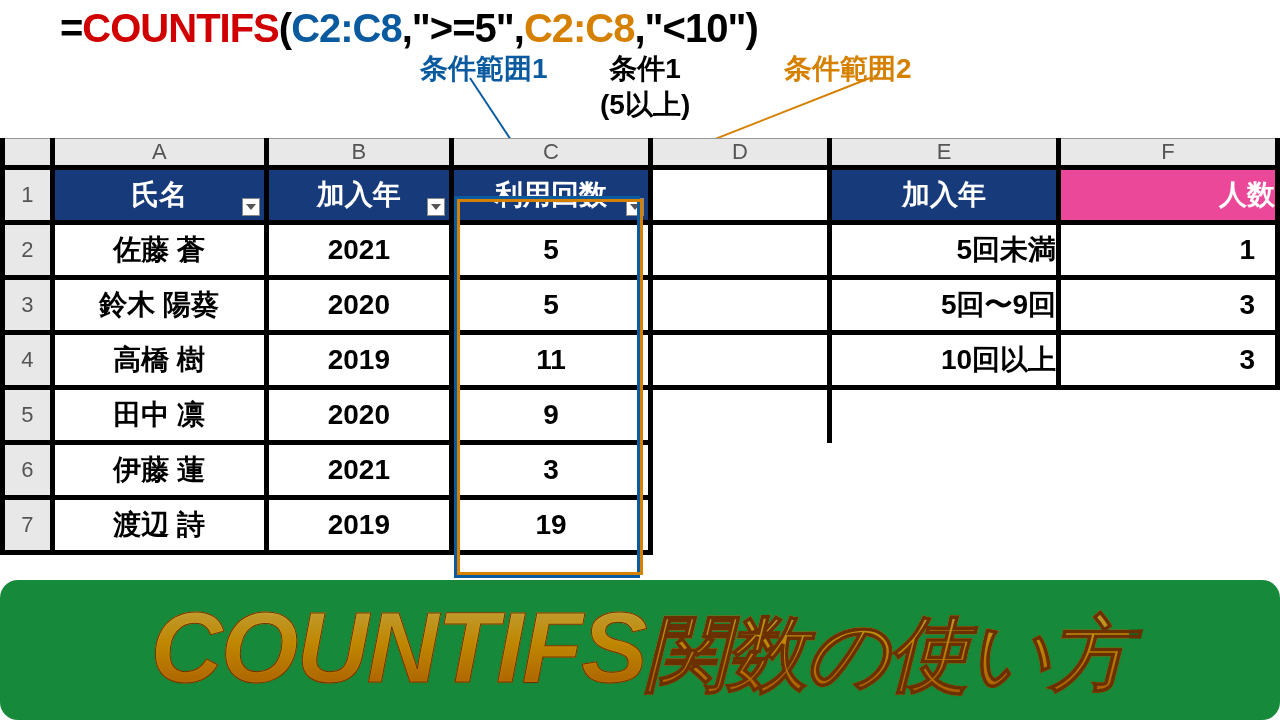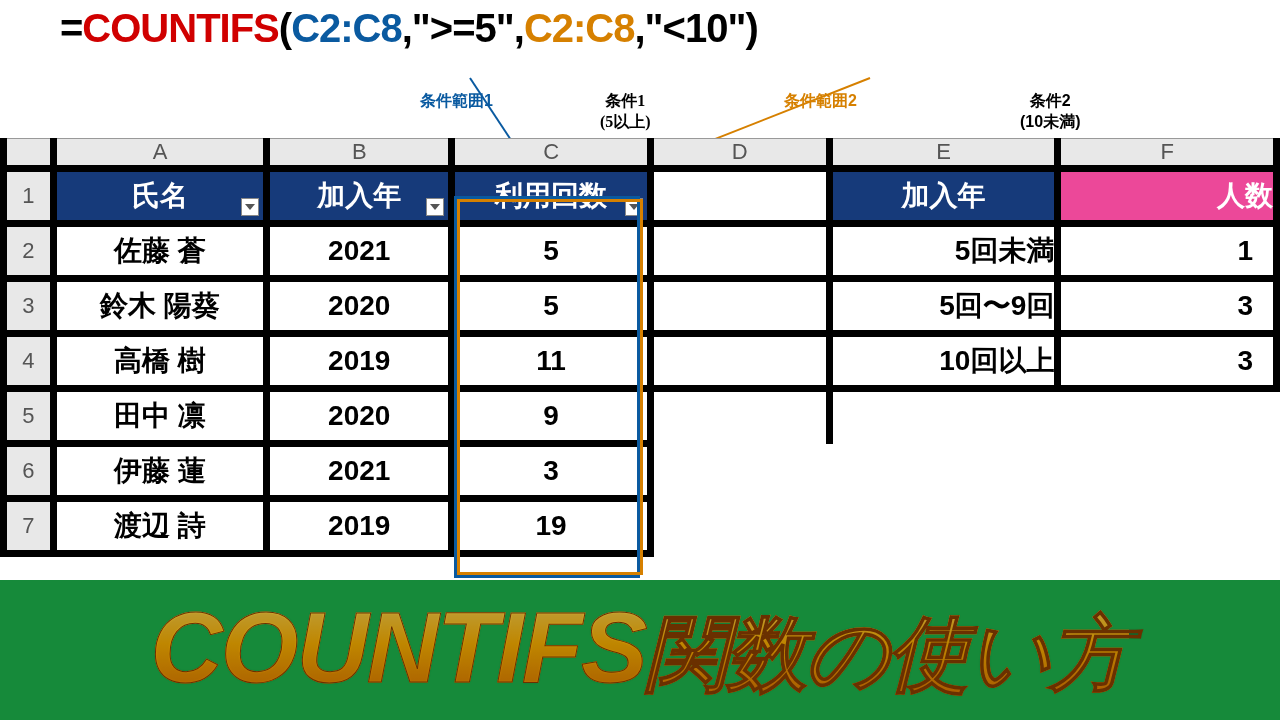--- a/index.html
+++ b/index.html
@@ -9,31 +9,31 @@
     .formula { font-size:40px; font-weight:bold; padding:6px 0 0 60px; letter-spacing:-1px; white-space:nowrap; }
     .p-eq   { color:#000; }
     .p-func { color:#d00000; }
     .p-par  { color:#000; }
     .p-r1   { color:#0a5aa0; }
     .p-r2   { color:#d68000; }
     .p-arg  { color:#000; }
     .p-comma{ color:#000; }
 
     
-    .anno { position:relative; height:80px; font-size:16px; font-weight:bold;margin-top:40px; }
+    .anno { position:relative; height:80px; font-size:28px; font-weight:bold; }
     .anno > div { position:absolute; text-align:center; line-height:1.3; }
     .a1 { left:420px; top:0; color:#0a5aa0; }
-    .a2 { left:600px; top:0; color:#000;font-family:Liberation Serif, serif; }
+    .a2 { left:600px; top:0; color:#000; }
     .a3 { left:784px; top:0; color:#d68000; }
     .a4 { left:1020px; top:0; color:#000; }
 
     
     .sheet { position:absolute; top:138px; left:0; }
     table { border-collapse:collapse; font-size:28px; }
-    th,td { border:7px solid #000000; height:55px; text-align:center; font-weight:bold; }
+    th,td { border:5px solid #000000; height:55px; text-align:center; font-weight:bold; }
     th.rowhead { width:50px; background:#e8e8e8; color:#555; font-weight:normal; font-size:22px; border-top:1px solid #999;}
     th.colhead { background:#e8e8e8; color:#555; font-weight:normal; font-size:22px; height:28px; border-top:1px solid #999;}
     td.blank { background:#fff; }
     .c-A { width:215px; }
     .c-B { width:186px; }
     .c-C { width:200px; }
     .c-D { width:180px; }
     .c-E { width:230px; }
     .c-F { width:220px; }
 
@@ -47,45 +47,41 @@
 
     
     .sel-wrap { position:absolute; top:194px; left:450px; width:200px; height:384px; pointer-events:none; }
     .sel1 { position:absolute; inset:2px 10px 0 4px; border:3px solid #0a5aa0; }
     .sel2 { position:absolute; inset:5px 7px 3px 7px; border:3px solid #d68000; }
 
     
     svg.lines { position:absolute; top:0; left:0; width:1280px; height:560px; pointer-events:none; }
 
     
-    .banner { position:absolute; bottom:0; left:0; width:1280px; height:140px; background:#168a3a; display:flex; align-items:center; justify-content:center; overflow:hidden; }
+    .banner { position:absolute; bottom:0; left:0; width:1280px; height:140px; background:#168a3a; display:flex; align-items:center; justify-content:center; overflow:hidden;border-radius:18px; }
     .banner-text { font-size:82px; font-weight:900; font-style:italic; background:linear-gradient(180deg,#ffe066 0%,#ffb300 45%,#d96b00 100%); -webkit-background-clip:text; background-clip:text; color:transparent; font-family:"Meiryo","Yu Gothic",sans-serif; white-space:nowrap; text-shadow:0 0 2px rgba(0,0,0,.25); -webkit-text-stroke:1px #6a3000; letter-spacing:-2px; }
     .big { font-size:100px; font-family:Arial Black, sans-serif; }
 
     .corner { position:absolute; top:138px; left:0; width:50px; height:28px; background:#e8e8e8; border:1px solid #bfbfbf; }
     .corner::after { content:""; position:absolute; right:2px; bottom:2px; width:0; height:0; border-right:16px solid #b0b0b0; border-top:16px solid transparent; }
   </style>
 </head>
 <body>
 
 <div class="formula">
   <span class="p-eq">=</span><span class="p-func">COUNTIFS</span><span class="p-par">(</span><span class="p-r1">C2:C8</span><span class="p-comma">,</span><span class="p-arg">"&gt;=5"</span><span class="p-comma">,</span><span class="p-r2">C2:C8</span><span class="p-comma">,</span><span class="p-arg">"&lt;10"</span><span class="p-par">)</span>
 </div>
 
 <div class="anno">
   <div class="a1">条件範囲1</div>
   <div class="a2">
     <span>条件1</span><br>
     <span>(5以上)</span>
   </div>
   <div class="a3">条件範囲2</div>
-  <div class="a4">
-    <span>条件2</span><br>
-    <span>(10未満)</span>
-  </div>
 </div>
 
 <svg class="lines">
   <line x1="470" y1="78" x2="548" y2="196" stroke="#0a5aa0" stroke-width="2"></line>
   <line x1="870" y1="78" x2="555" y2="202" stroke="#d68000" stroke-width="2"></line>
 </svg>
 
 <div class="corner"></div>
 
 <div class="sheet">

